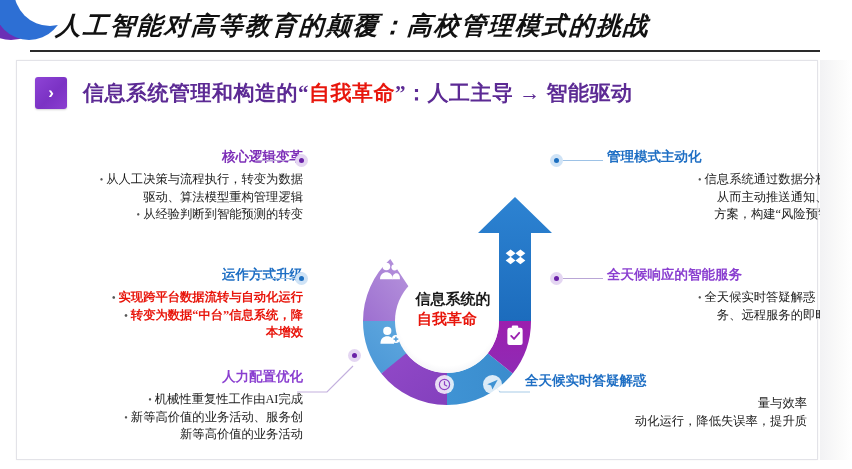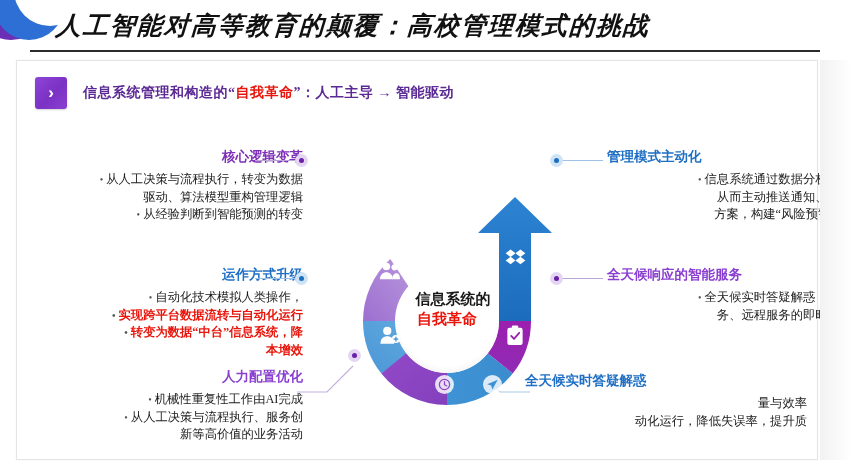--- a/index.html
+++ b/index.html
@@ -47,21 +47,21 @@
   .subhdr { position:absolute; left:18px; top:16px; display:flex; align-items:center; }
   .chev {
     width:32px; height:32px; border-radius:3px;
     background:linear-gradient(135deg,#8e44d6 0%, #7b32c4 55%, #8b3fd0 100%);
     display:flex; align-items:center; justify-content:center;
     color:#ffffff; font-size:17px; font-weight:700;
     font-family:"Liberation Sans",sans-serif;
     box-shadow:0 1px 2px rgba(0,0,0,.18);
   }
   .subtitle {
-    margin-left:16px; font-size:14px; font-weight:700; letter-spacing:.5px;
+    margin-left:16px; font-size:21px; font-weight:700; letter-spacing:.5px;
     color:#5c2a94; white-space:nowrap;
   }
   .subtitle .red { color:#e8160c; }
 
   
   .blk { position:absolute; width:282px; }
   .blk .hd { font-size:13.5px; font-weight:700; white-space:nowrap; line-height:16px; }
   .blk .bullets { margin-top:6px; }
   .blk .bl {
     font-size:12.3px; line-height:17.5px; color:#1b1b1b;
@@ -159,38 +159,37 @@
   <div class="conn" style="left:238px; top:93px;">
     <div class="ln" style="width:40px;"></div>
     <div class="dt p">
         <i></i>
       </div>
   </div>
 
   <div class="blk left" style="left:4px; top:206px;">
     <div class="hd hd-blue">运作方式升级</div>
     <div class="bullets">
-      <div class="bl"><span class="dot">•</span> <span>自动化技术模拟人类操作，</span></div>
       <div class="bl red"><span class="dot">•</span> <span>实现跨平台数据流转与自动化运行</span></div>
       <div class="bl red"><span class="dot">•</span> <span>转变为数据“中台”信息系统，降</span></div>
       <div class="bl red"><span>本增效</span></div>
     </div>
   </div>
   <div class="conn" style="left:238px; top:211px;">
     <div class="ln blue" style="width:40px;"></div>
     <div class="dt b">
         <i></i>
       </div>
   </div>
 
   <div class="blk left" style="left:4px; top:308px;">
     <div class="hd hd-violet">人力配置优化</div>
     <div class="bullets">
       <div class="bl"><span class="dot">•</span> <span>机械性重复性工作由AI完成</span></div>
-      <div class="bl"><span class="dot">•</span> <span>从人工决策与流程执行、服务创</span></div>
+      <div class="bl"><span class="dot">•</span> <span>新等高价值的业务活动、服务创</span></div>
       <div class="bl"><span>新等高价值的业务活动</span></div>
     </div>
   </div>
   <svg class="diag" style="left:280px; top:295px;" width="70" height="40">
     <path d="M0,36 L30,36 L56,10" stroke="#c3b0de" stroke-width="1.2" fill="none"></path>
   </svg>
   <div class="conn" style="left:331px; top:288px;">
     <div class="dt p">
         <i></i>
       </div>

